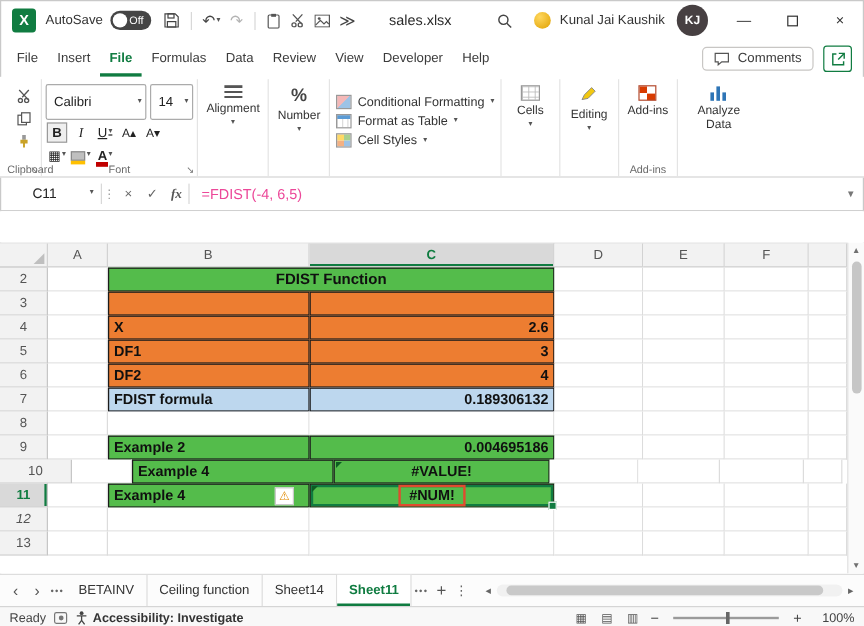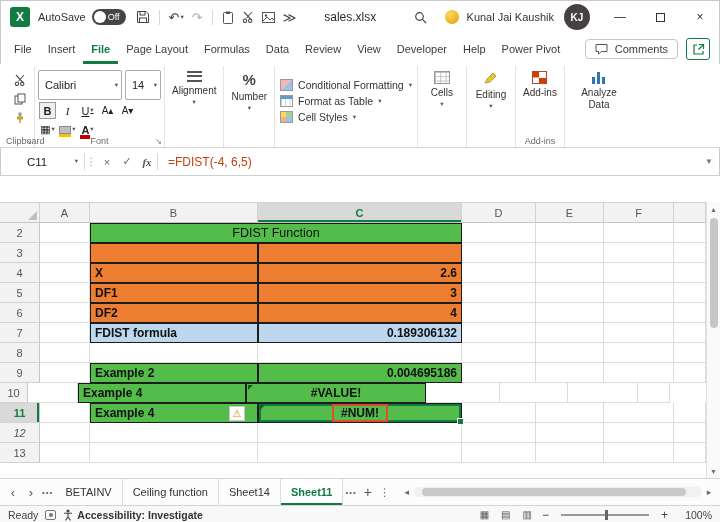--- a/index.html
+++ b/index.html
@@ -77,38 +77,38 @@
   .ic-bars::after { content:""; position:absolute; bottom:0; left:6px; width:3px; height:12px; background:#2E75B6; }
 
   
   .formulabar { flex:0 0 28px; display:flex; align-items:stretch; border-bottom:1px solid #D0D0D0; font-size:11.5px; }
   .namebox { width:84px; display:flex; align-items:center; padding-left:27px; position:relative; }
   .namebox .dd { position:absolute; right:6px; }
   .fsep { width:1px; background:#D8D8D8; margin:5px 0; }
   .fhandle { width:12px; display:flex; align-items:center; justify-content:center; color:#999; font-size:10px; }
   .fbicon { width:20px; display:flex; align-items:center; justify-content:center; color:#666; font-size:11px; }
   .fx { font-style:italic; font-family:"Liberation Serif", serif; font-weight:700; color:#555; }
-  .ftext { flex:1; display:flex; align-items:center; padding-left:10px; font-size:12px; color:#c2410c;text-align:center; }
+  .ftext { flex:1; display:flex; align-items:center; padding-left:10px; font-size:12px; color:#ec4899;text-align:center; }
   .fexpand { width:22px; display:flex; align-items:center; justify-content:center; color:#777; font-size:8px; }
 
   .gap { flex:0 0 26px; background:#fff; }
 
   
   .sheet-area { position:relative; flex:0 0 276px; height:276px; overflow:hidden; background:#fff; }
   .grid { width:706px; }
   .grow { display:flex; }
   .ghead { border-top:1px solid #D2D2D2; }
   .hcol { height:20px; background:#F2F2F2; border-right:1px solid #D2D2D2; border-bottom:1px solid #C6C6C6; display:flex; align-items:center; justify-content:center; font-size:11px; color:#555; }
   .hcol.corner { position:relative; }
   .hcol.corner::after { content:""; position:absolute; right:2px; bottom:2px; border-left:9px solid rgba(0,0,0,0); border-bottom:9px solid #BFBFBF; }
   .hcol.active { background:#D9D9D9; color:var(--accent); font-weight:700; box-shadow:inset 0 -2px 0 var(--accent); }
   .rowhdr { height:20px; background:#F2F2F2; border-right:1px solid #C6C6C6; border-bottom:1px solid #D2D2D2; display:flex; align-items:center; justify-content:center; font-size:11px; color:#555; }
   .rowhdr.active { background:#D9D9D9; color:var(--accent); font-weight:700; box-shadow:inset -2px 0 0 var(--accent); }
   .cell { height:20px; border-right:1px solid #DCDCDC; border-bottom:1px solid #DCDCDC; display:flex; align-items:center; padding:0 4px; font-size:12px; color:#101010; position:relative; background:#fff; }
-  .c-title { background:var(--green); border:1px solid #1c1c1c; font-weight:400; justify-content:center; font-size:12.5px; }
+  .c-title { background:var(--green); border:1px solid #1c1c1c; font-weight:700; justify-content:center; font-size:12.5px; }
   .c-orange { background:var(--orange); border:1px solid #1c1c1c; font-weight:700; }
   .c-blue { background:var(--blue); border:1px solid #1c1c1c; font-weight:700; }
   .c-green { background:var(--green); border:1px solid #1c1c1c; font-weight:700; }
   .al-r { justify-content:flex-end; }
   .al-c { justify-content:center; }
   .active-cell { box-shadow:inset 0 0 0 2px var(--accent); }
   .fillhandle { position:absolute; right:-3px; bottom:-3px; width:7px; height:7px; background:var(--accent); border:1px solid #fff; z-index:4; }
   .warnbox { position:absolute; right:12px; top:2px; width:16px; height:15px; background:#fff; border:1px solid #C9C9C9; display:flex; align-items:center; justify-content:center; font-size:10px; color:#E08A00; font-weight:400; z-index:3; }
   .flagtri { position:absolute; left:1px; top:1px; width:0; height:0; border-top:5px solid #0D5C22; border-right:5px solid rgba(0,0,0,0); }
   .redbox { display:inline-block; border:2px solid var(--redbox); padding:0 7px; line-height:14px; }
@@ -212,28 +212,26 @@
     <div class="winbtn">
         <span>×</span>
       </div>
   </div>
 
   <div class="tabrow">
     <div style="display:flex;">
         <div class="rtab">File</div>
         <div class="rtab">Insert</div>
         <div class="rtab active">File</div>
-        <div class="rtab">Page Layout</div>
         <div class="rtab">Formulas</div>
         <div class="rtab">Data</div>
         <div class="rtab">Review</div>
         <div class="rtab">View</div>
         <div class="rtab">Developer</div>
         <div class="rtab">Help</div>
-        <div class="rtab">Power Pivot</div>
       </div>
     <div class="comments-btn">
       <svg width="13" height="12" viewBox="0 0 13 12">
           <path d="M1 1.5 H12 V8.5 H6.5 L3.5 11 V8.5 H1 Z" fill="none" stroke="#555"></path>
         </svg>
       <span>Comments</span>
     </div>
     <div class="share-btn">
       <svg width="13" height="13" viewBox="0 0 13 13">
           <path d="M5 2 H2 V11 H11 V8" fill="none" stroke="#107C41" stroke-width="1.2"></path>
@@ -496,21 +494,21 @@
             <div class="rowhdr" style="width: 40px;">9</div>
             <div class="cell" style="width: 50px;"></div>
             <div class="cell c-green" style="width: 168px;">Example 2</div>
             <div class="cell c-green al-r" style="width: 204px;">0.004695186</div>
             <div class="cell" style="width: 74px;"></div>
             <div class="cell" style="width: 68px;"></div>
             <div class="cell" style="width: 70px;"></div>
             <div class="cell" style="width: 32px;"></div>
           </div>
           <div class="grow">
-            <div class="rowhdr" style="width: 28px;">10</div>
+            <div class="rowhdr" style="width: 60px;">10</div>
             <div class="cell" style="width: 50px;"></div>
             <div class="cell c-green" style="width: 168px;">Example 4</div>
             <div class="cell c-green al-c" style="width: 180px;">#VALUE!<span class="flagtri"></span></div>
             <div class="cell" style="width: 74px;"></div>
             <div class="cell" style="width: 68px;"></div>
             <div class="cell" style="width: 70px;"></div>
             <div class="cell" style="width: 32px;"></div>
           </div>
           <div class="grow">
             <div class="rowhdr active" style="width: 40px;">11</div>

